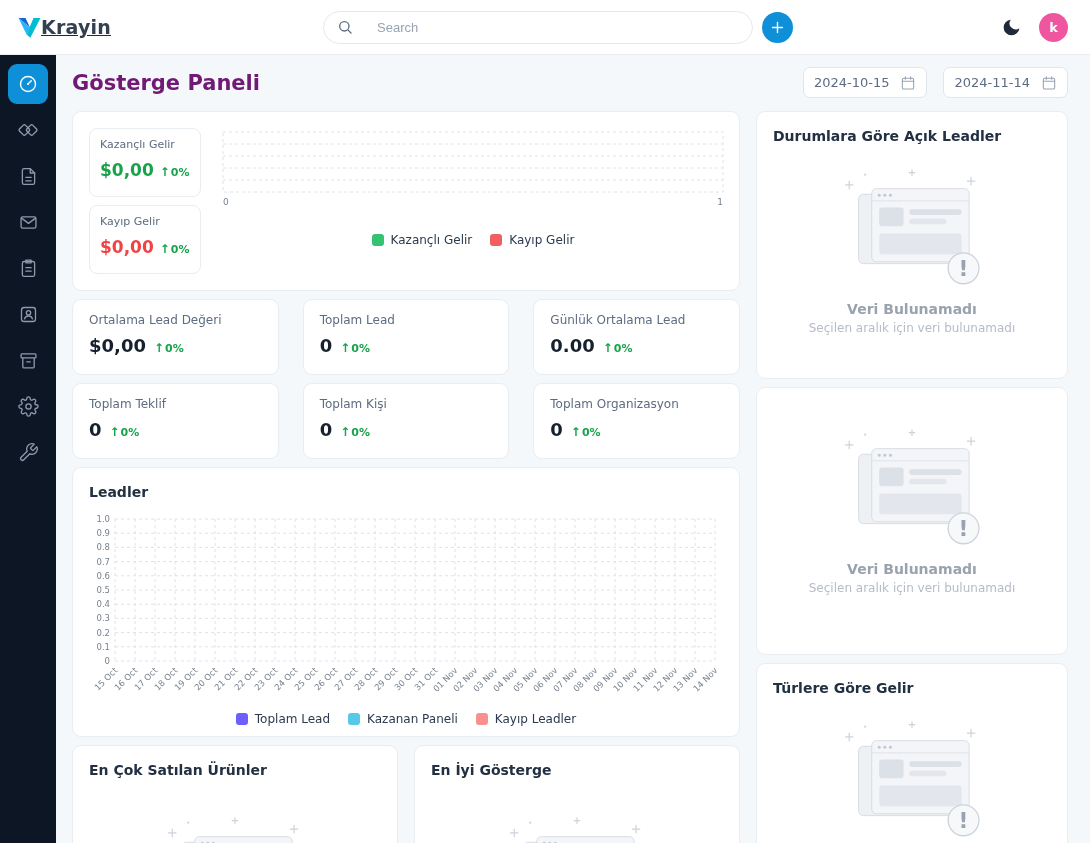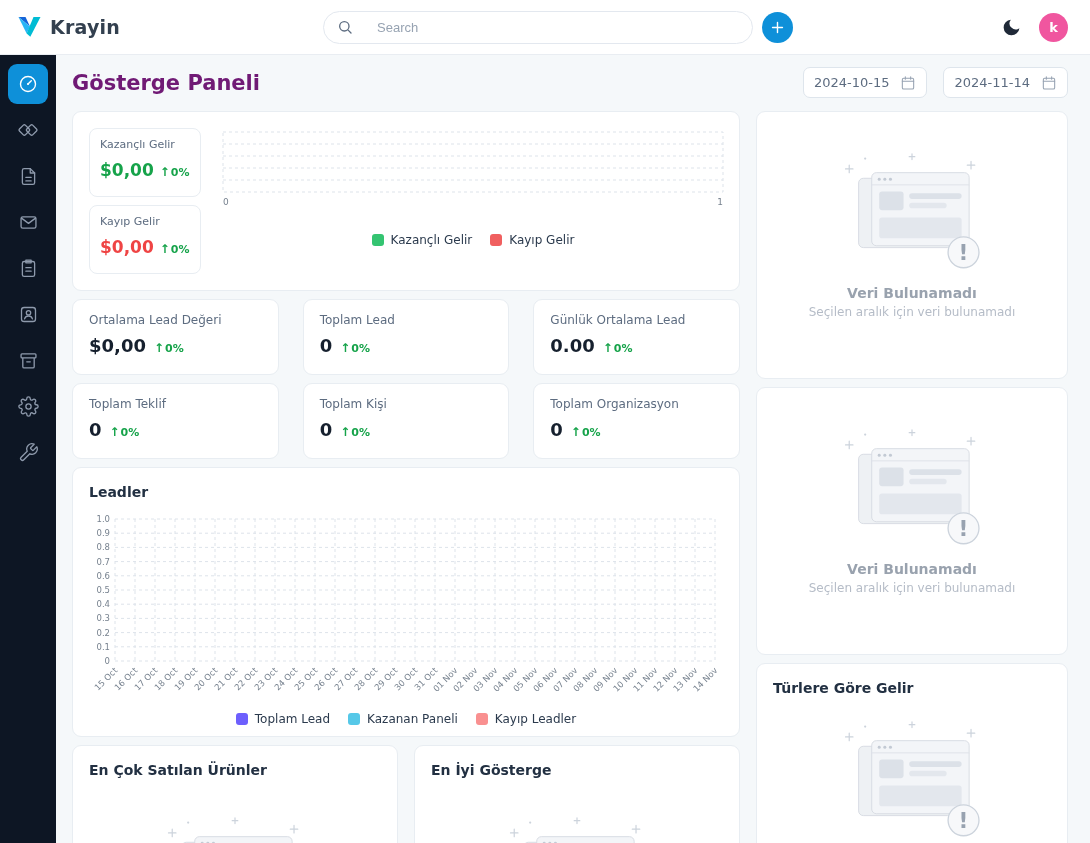--- a/index.html
+++ b/index.html
@@ -2,21 +2,21 @@
 <html style="--accent: #0e90d9; --green: #16a34a; --red: #ef4444; --avatar: #f0569f;"><head>
 <meta charset="utf-8">
 <style>
   :root{--accent:#0e90d9;--green:#16a34a;--red:#ef4444;--avatar:#f0569f;}
   *{margin:0;padding:0;box-sizing:border-box;}
   html,body{width:1090px;height:843px;}
   body{position:relative;overflow:hidden;font-family:"DejaVu Sans","Liberation Sans",sans-serif;background:#f5f8fa;color:#1e293b;}
   button{font-family:inherit;}
 
   .topbar{position:absolute;top:0;left:0;width:1090px;height:55px;background:#fff;border-bottom:1px solid #e9edf2;display:flex;align-items:center;padding:0 22px 0 18px;z-index:5;}
-  .brand{display:flex;align-items:flex-start;gap:9px;width:305px;}
+  .brand{display:flex;align-items:flex-end;width:305px;text-decoration:underline;}
   .brand-name{font-size:19px;font-weight:600;color:#33404f;letter-spacing:.2px;}
   .search{display:flex;align-items:center;gap:24px;width:430px;height:33px;border:1px solid #e3e8ef;border-radius:17px;padding:0 13px;background:#fff;}
   .search input{border:none;outline:none;flex:1;font-size:13px;color:#475569;background:transparent;}
   .search input::placeholder{color:#97a3b2;}
   .add-btn{width:31px;height:31px;border-radius:50%;background:var(--accent);border:none;display:flex;align-items:center;justify-content:center;margin-left:9px;cursor:pointer;}
   .topbar-right{margin-left:auto;display:flex;align-items:center;gap:17px;}
   .icon-btn{background:none;border:none;cursor:pointer;display:flex;align-items:center;}
   .avatar{width:29px;height:29px;border-radius:50%;background:var(--avatar);border:none;color:#fff;font-size:13px;font-weight:600;display:flex;align-items:center;justify-content:center;cursor:pointer;}
 
   .sidebar{position:absolute;top:55px;left:0;width:56px;height:788px;background:#0d1624;display:flex;flex-direction:column;align-items:center;padding-top:9px;gap:6px;}
@@ -470,20 +470,21 @@
     <circle cx="150" cy="109" r="16.5" fill="#f7f8fa" stroke="#ccd3dc" stroke-width="1.4"></circle>
     <text x="150" y="117" text-anchor="middle" font-size="23" font-weight="bold" fill="#98a2b0">!</text>
   </svg>
 </div>
           </section>
         </div>
       </div>
 
       <div class="col-right">
         <section class="card right-panel">
+          <h2>Durumlara Göre Açık Leadler</h2>
           <div class="empty-state">
             <div class="empty-slot">
   <svg viewBox="0 0 190 132">
     <g stroke="#ccd3dc" fill="none" stroke-width="1.3" stroke-linecap="round">
       <path d="M28 16v8M24 20h8"></path>
       <path d="M95 4v6M92 7h6"></path>
       <path d="M158 12v8M154 16h8"></path>
     </g>
     <circle cx="45" cy="9" r="1.2" fill="#ccd3dc"></circle>
     <circle cx="140" cy="28" r="1.2" fill="#ccd3dc"></circle>

